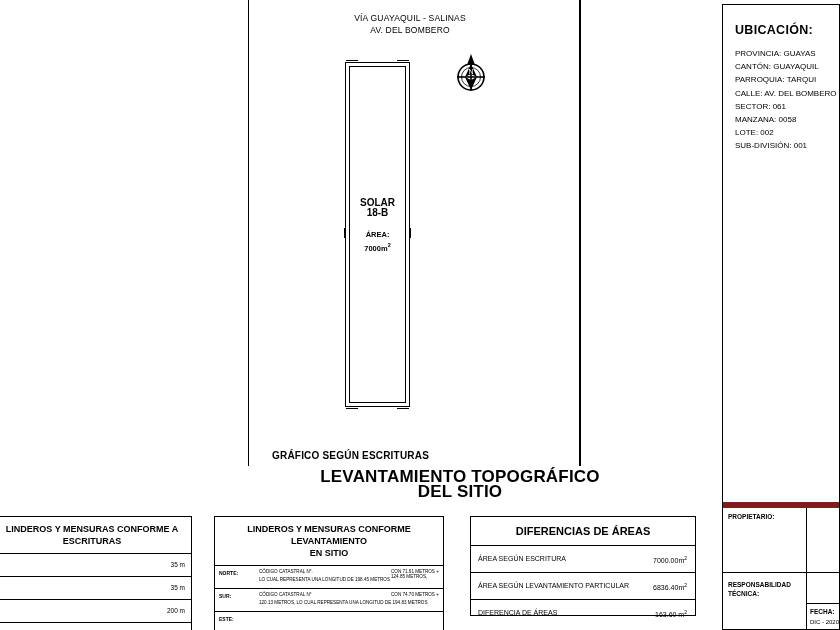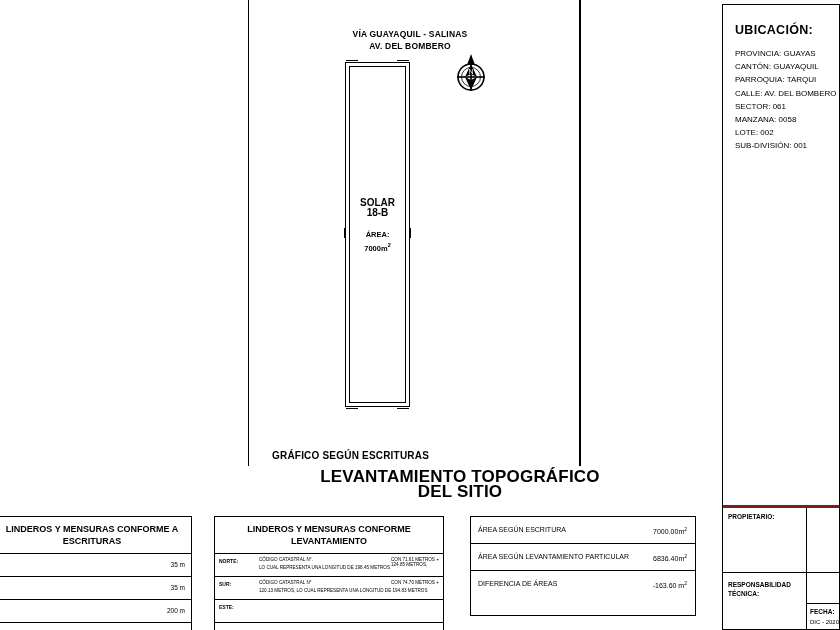--- a/index.html
+++ b/index.html
@@ -32,25 +32,25 @@
     left: 580px;
     top: 0px;
     width: 0;
     height: 466px;
     border-left: 1px solid #000;
   }
 
   .road-label {
     position: absolute;
     left: 260px;
-    top: 28px;
+    top: 12px;
     width: 300px;
     text-align: center;
     font-size: 8.5px;
-    font-weight: bold;
+    font-weight: normal;
     line-height: 12px;
     letter-spacing: .2px;
   }
 
   
   .lot-outer {
     position: absolute;
     left: 345px;
     top: 62px;
     width: 65px;
@@ -135,21 +135,21 @@
     width: 118px;
     height: 626px;
     border: 1px solid #000;
     box-sizing: border-box;
   }
   .tb-ubicacion {
     position: absolute;
     left: 0; top: 0;
     width: 100%;
     height: 503px;
-    border-bottom: 3px solid #7f1d1d;
+    border-bottom: 6px solid #7f1d1d;
     box-sizing: border-box;
     padding: 18px 0 0 12px;
   }
   .tb-title {
     font-size: 12.5px;
     font-weight: bold;
     letter-spacing: .3px;
     margin-bottom: 10px;
   }
   .tb-line {
@@ -399,20 +399,21 @@
     <span class="val">200 m</span>
   </div>
   <div class="row">
     
   </div>
 </div>
 
 <div class="box lind-lev">
   <div class="box-title">
     <div>LINDEROS Y MENSURAS CONFORME LEVANTAMIENTO</div>
+    <div>EN SITIO</div>
   </div>
 
   <div class="lrow">
     <span class="lab">NORTE:</span>
     <span class="t1">CÓDIGO CATASTRAL N°.</span>
     <span class="t1b">CON 71.61 METROS + 124.85 METROS,</span>
     <span class="t2">LO CUAL REPRESENTA UNA LONGITUD DE 198.45 METROS</span>
   </div>
 
   <div class="lrow">
@@ -423,20 +424,21 @@
   </div>
 
   <div class="lrow">
     <span class="lab">ESTE:</span>
     <span class="t1"></span>
   </div>
 
 </div>
 
 <div class="box diffs">
+  <div class="box-title">DIFERENCIAS DE ÁREAS</div>
 
   <div class="drow">
     <span class="dlab">ÁREA SEGÚN ESCRITURA</span>
     <span class="dval"><span>7000.00m</span><sup>2</sup></span>
   </div>
 
   <div class="drow">
     <span class="dlab">ÁREA SEGÚN LEVANTAMIENTO PARTICULAR</span>
     <span class="dval"><span>6836.40m</span><sup>2</sup></span>
   </div>

